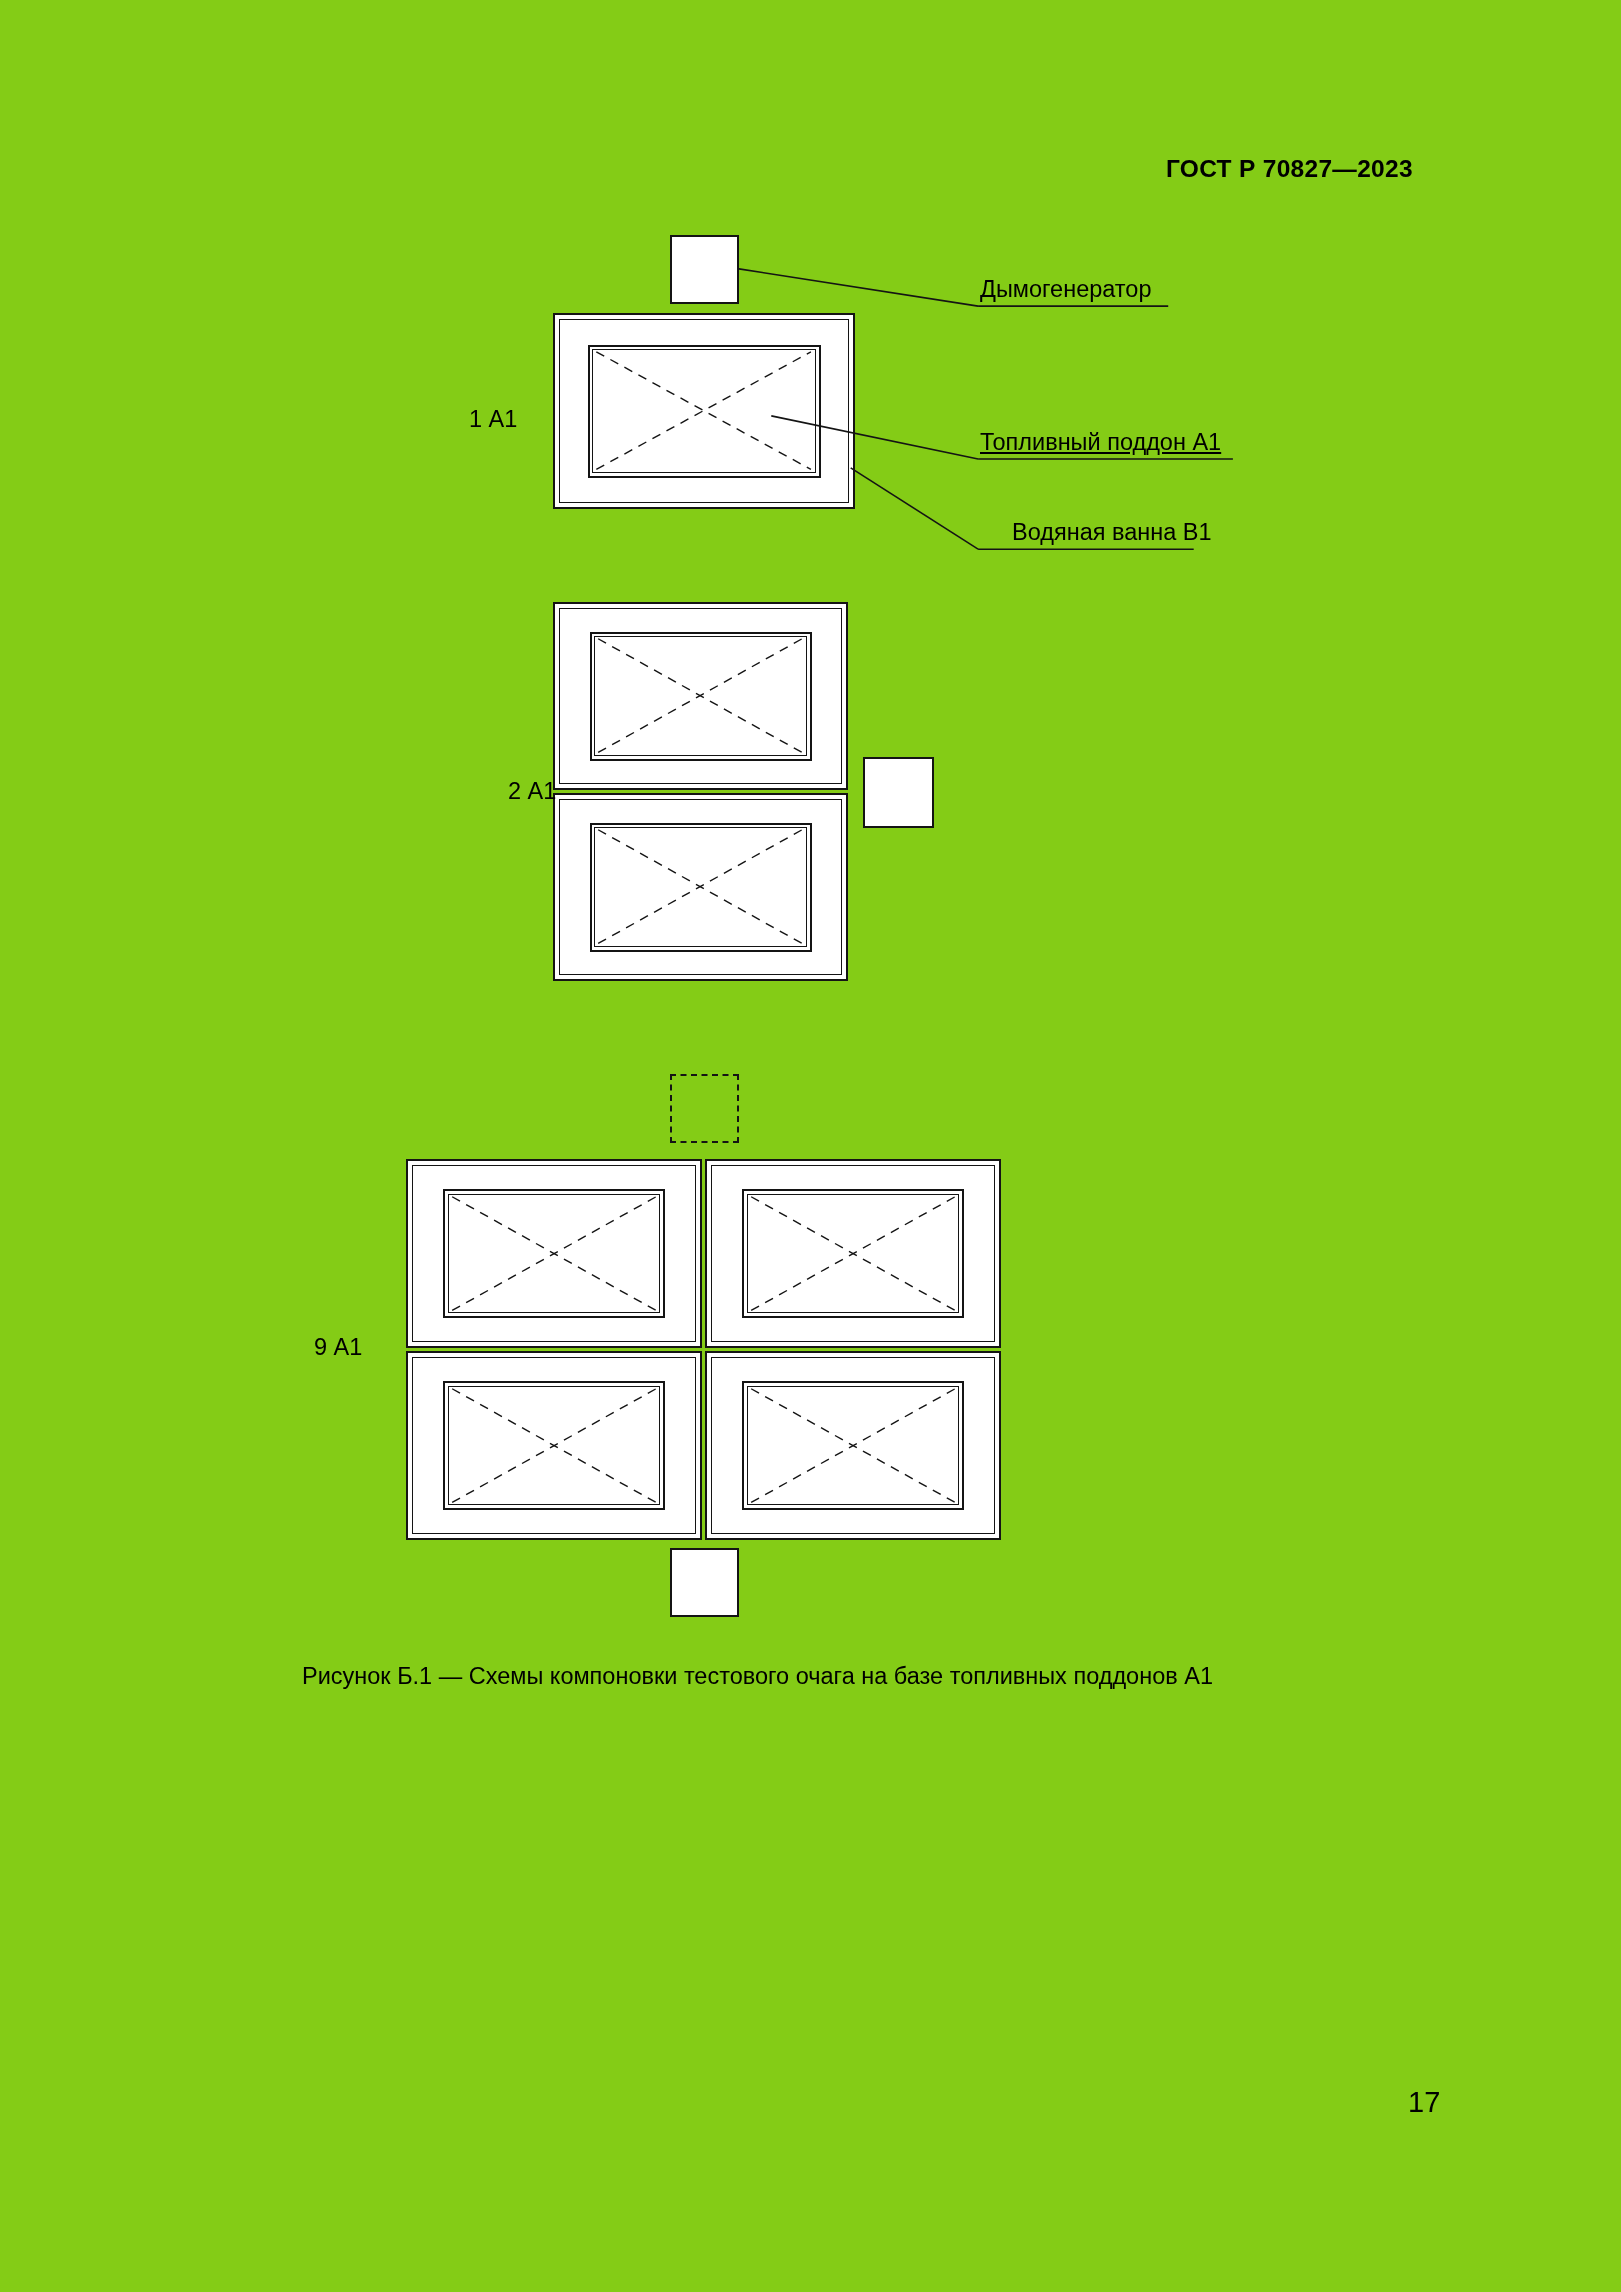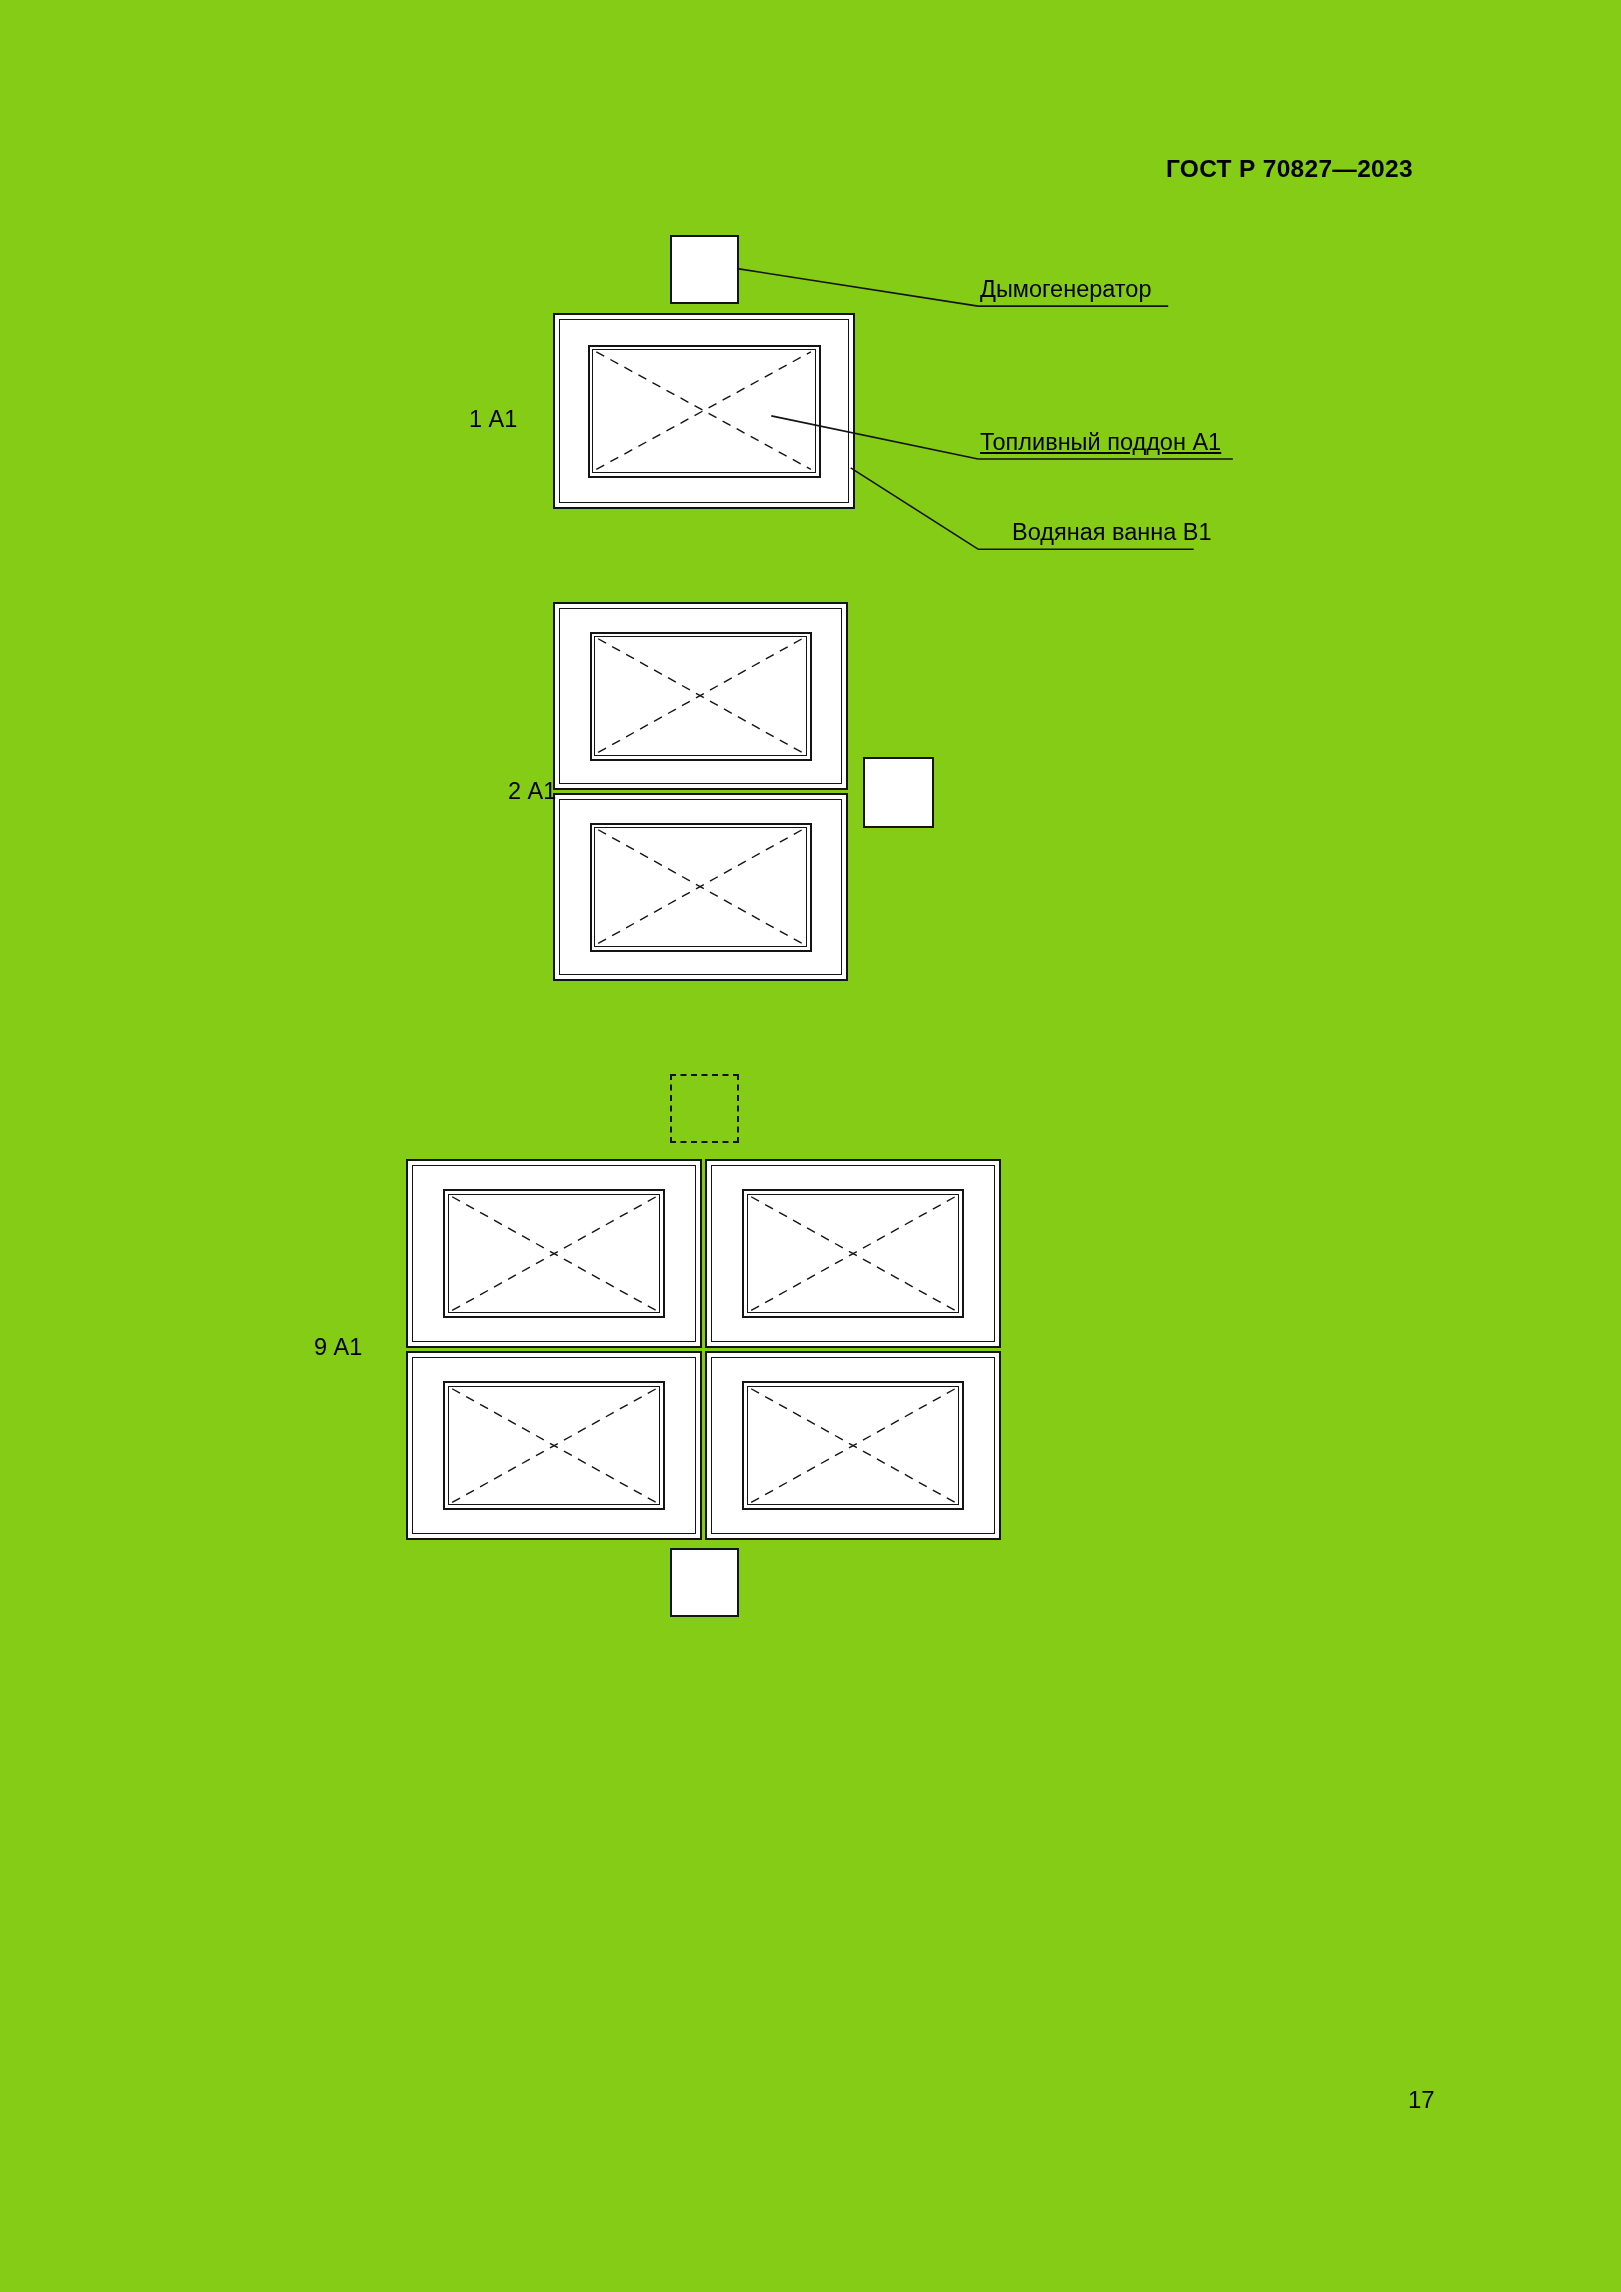--- a/index.html
+++ b/index.html
@@ -23,21 +23,21 @@
     white-space:nowrap;
     text-align:right;
   }
   .caption{
     position:absolute;
     font-size:23.5px;line-height:29px;
     white-space:nowrap;
   }
   .pagenum{
     position:absolute;
-    font-size:24px;
+    font-size:29px;
   }
   
   .bath{
     position:absolute;
     border:2.9px solid #141414;
     padding:3.9px;
     box-sizing:border-box;
     background:#fff;
   }
   .bath-in{
@@ -208,17 +208,18 @@
     <line x1="754" y1="274" x2="998" y2="312"></line>
     <line x1="998" y1="312" x2="1192" y2="312"></line>
 
     <line x1="787" y1="424" x2="998" y2="468"></line>
     <line x1="998" y1="468" x2="1258" y2="468"></line>
 
     <line x1="868" y1="477" x2="998" y2="560"></line>
     <line x1="998" y1="560" x2="1218" y2="560"></line>
   </svg>
 
+  <div class="caption" style="left:302px;top:1662px;">Рисунок Б.1 — Схемы компоновки тестового очага на базе топливных поддонов А1</div>
 
   <div class="pagenum" style="left:1408px;top:2086px;">17</div>
 
 </div>
 
 
 </body></html>

